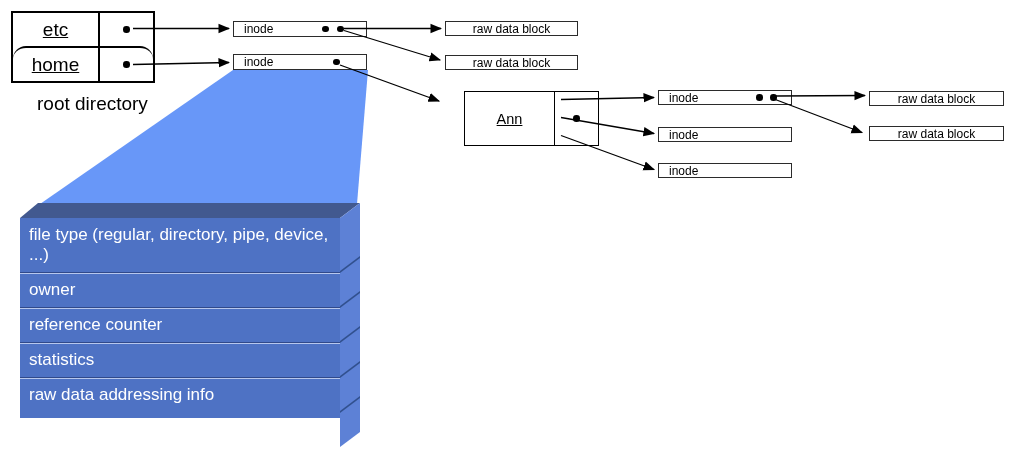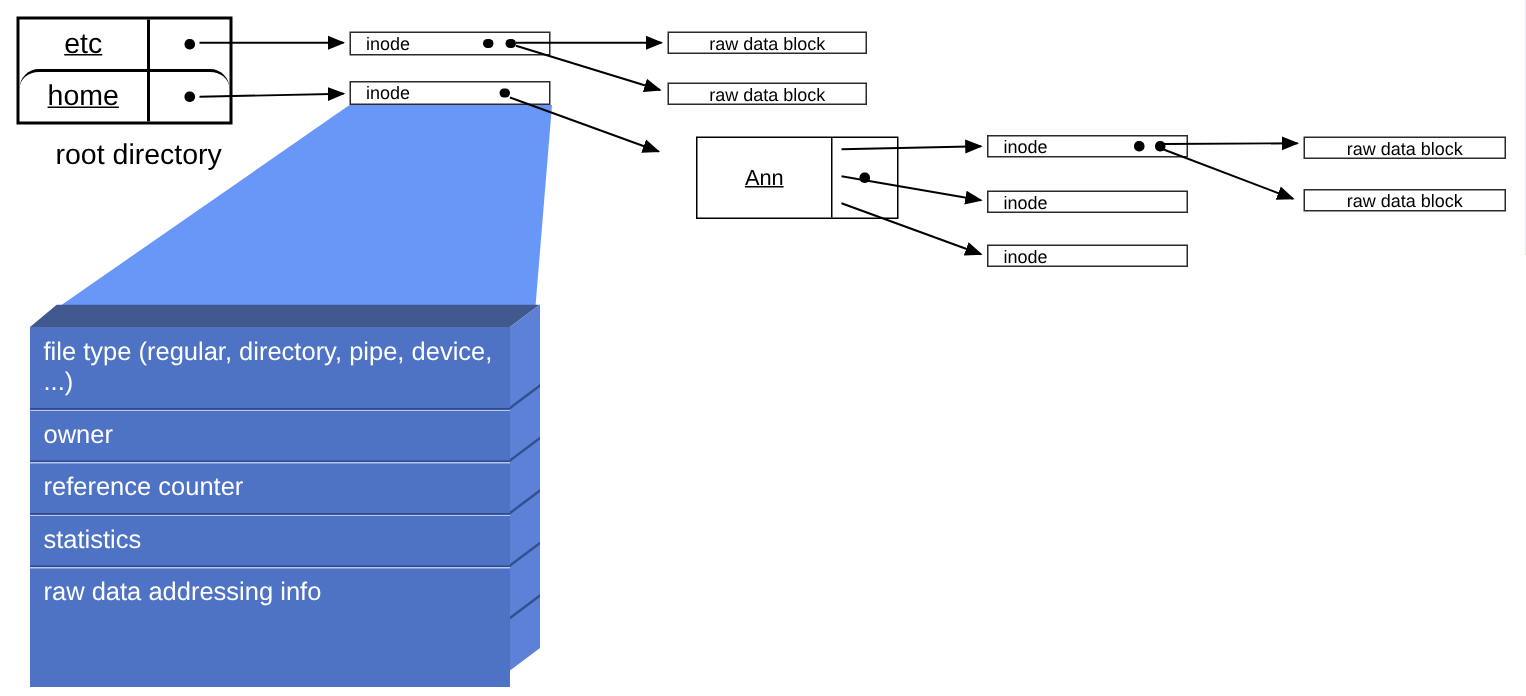--- a/index.html
+++ b/index.html
@@ -33,21 +33,21 @@
   
   .layer{position:absolute;left:0;top:0;width:1017px;height:464px;pointer-events:none;}
   #funnel{z-index:0;background:#6897F8;
     clip-path:polygon(233px 70px,368px 70px,357px 204px,40px 204px);}
   #box-top{z-index:1;background:#42598F;
     clip-path:polygon(20px 218px,340px 218px,360px 203px,38px 203px);}
   #box-side{z-index:1;background:#5D81D6;
     clip-path:polygon(340px 218px,360px 203px,360px 432px,340px 447px);}
   .side-sep{position:absolute;left:340px;width:20px;height:2px;background:#31508E;
     transform:skewY(-36.87deg);transform-origin:left top;}
-  #box-front{position:absolute;left:20px;top:218px;width:320px;height:240px;background:#4E72C4;
+  #box-front{position:absolute;left:20px;top:218px;width:320px;height:200px;background:#4E72C4;
     z-index:1;display:flex;flex-direction:column;}
   .f-row{box-sizing:border-box;display:flex;align-items:center;color:#fff;font-size:17px;
     line-height:20px;padding:0 8px 0 9px;}
   .f-row + .f-row{border-top:1px solid #30498A;box-shadow:inset 0 1px 0 rgba(195,208,242,.9);}
   .r-big{height:54px;}
   .r-std{height:35px;}
   
   #arrows{position:absolute;left:0;top:0;z-index:5;pointer-events:none;}
 </style>
 </head>

